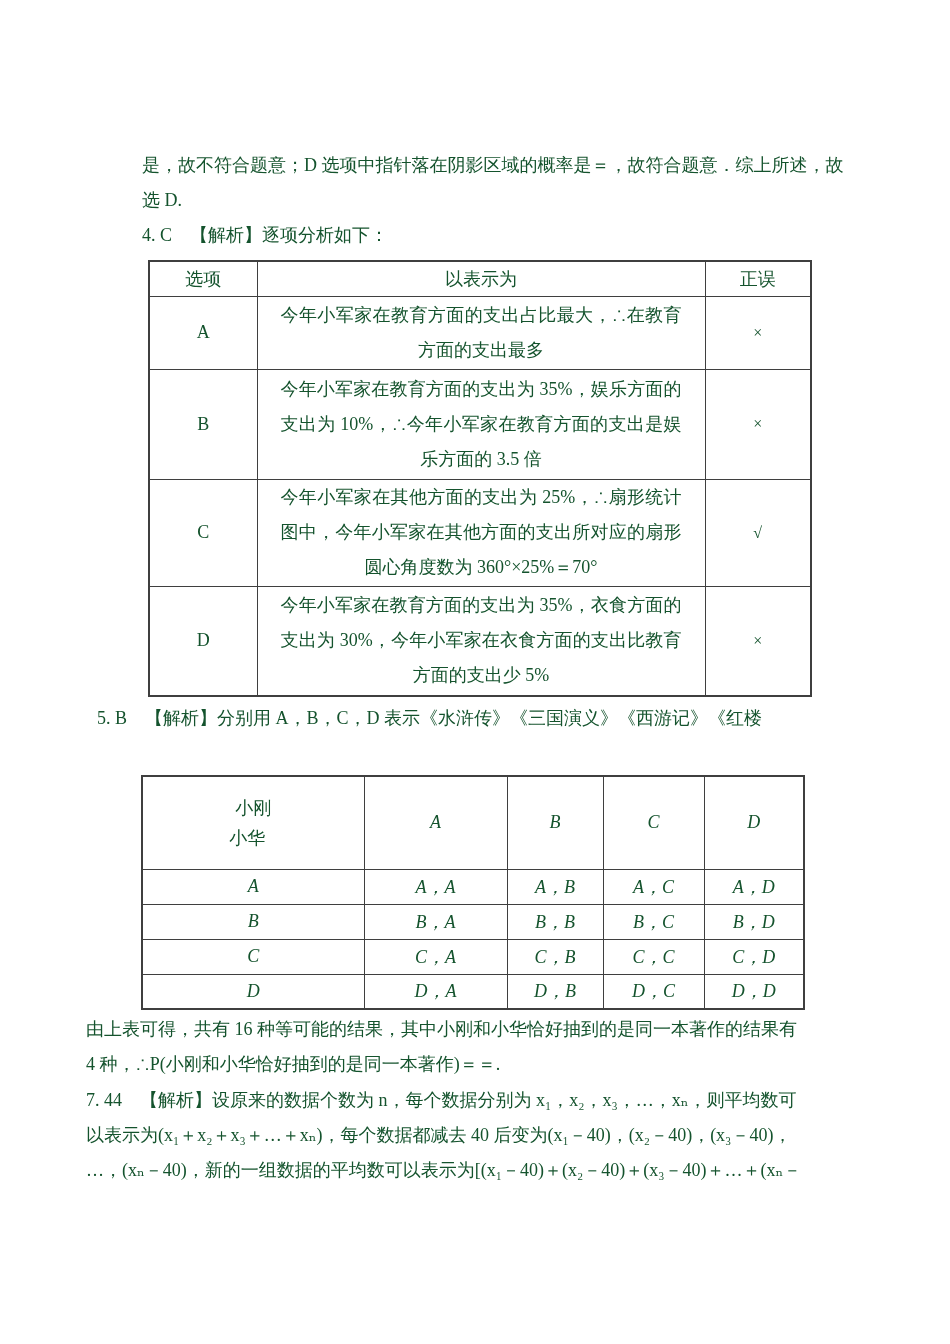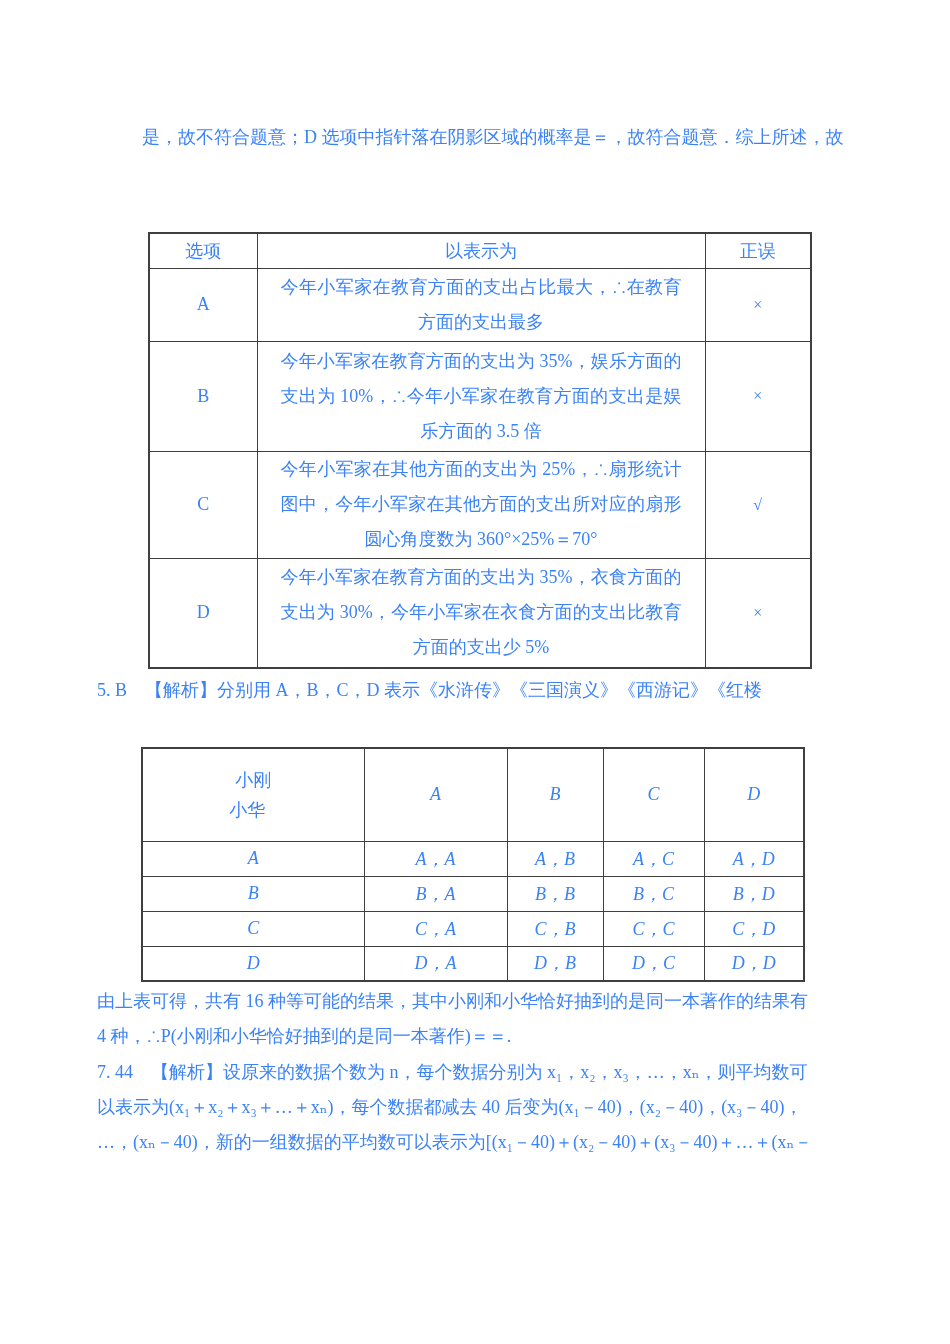--- a/index.html
+++ b/index.html
@@ -1,31 +1,32 @@
 <!DOCTYPE html>
 <html><head>
 <meta charset="utf-8">
 <style>
   html,body{margin:0;padding:0;background:#ffffff;}
   .page{
     position:relative;
     width:950px;height:1208px;
     background:#ffffff;
     font-family:"Liberation Serif","DejaVu Serif",serif;
-    color:#3b82f6;
+    color:#14532d;
     font-size:18px;
     overflow:hidden;
+    margin-top:28px;
   }
   .tblock{position:absolute;}
   .tline{white-space:nowrap;}
   .top-block{left:142px;top:120px;width:760px;}
   .top-block .tline{line-height:35px;height:35px;}
   .mid-block{left:97px;top:672px;width:780px;}
   .mid-block .tline{line-height:36px;height:36px;}
-  .bot-block{left:97px;top:984px;width:800px;}
+  .bot-block{left:86px;top:984px;width:800px;}
   .bot-block .tline{line-height:35.3px;height:35.3px;}
 
   table{border-collapse:collapse;table-layout:fixed;}
   .t1{position:absolute;left:148px;top:232px;width:662px;}
   .t2{position:absolute;left:141px;top:747px;width:662px;}
   .t1,.t2{border:2px solid #3f3f3f;}
   .t1 th,.t1 td,.t2 th,.t2 td{
     border:1px solid #3f3f3f;
     vertical-align:middle;
     text-align:center;
@@ -51,20 +52,22 @@
   .corner div{line-height:30px;}
   .corner .corner-bottom{position:relative;left:-6px;}
 </style>
 </head>
 <body>
 
 <div class="page">
 
   <div class="tblock top-block">
     <div class="tline">是，故不符合题意；D 选项中指针落在阴影区域的概率是＝，故符合题意．综上所述，故</div>
+    <div class="tline">选 D.</div>
+    <div class="tline">4. C　【解析】逐项分析如下：</div>
   </div>
 
   <table class="t1">
     <colgroup>
       <col style="width:108px">
       <col style="width:448px">
       <col style="width:106px">
     </colgroup>
     <thead>
       <tr>

